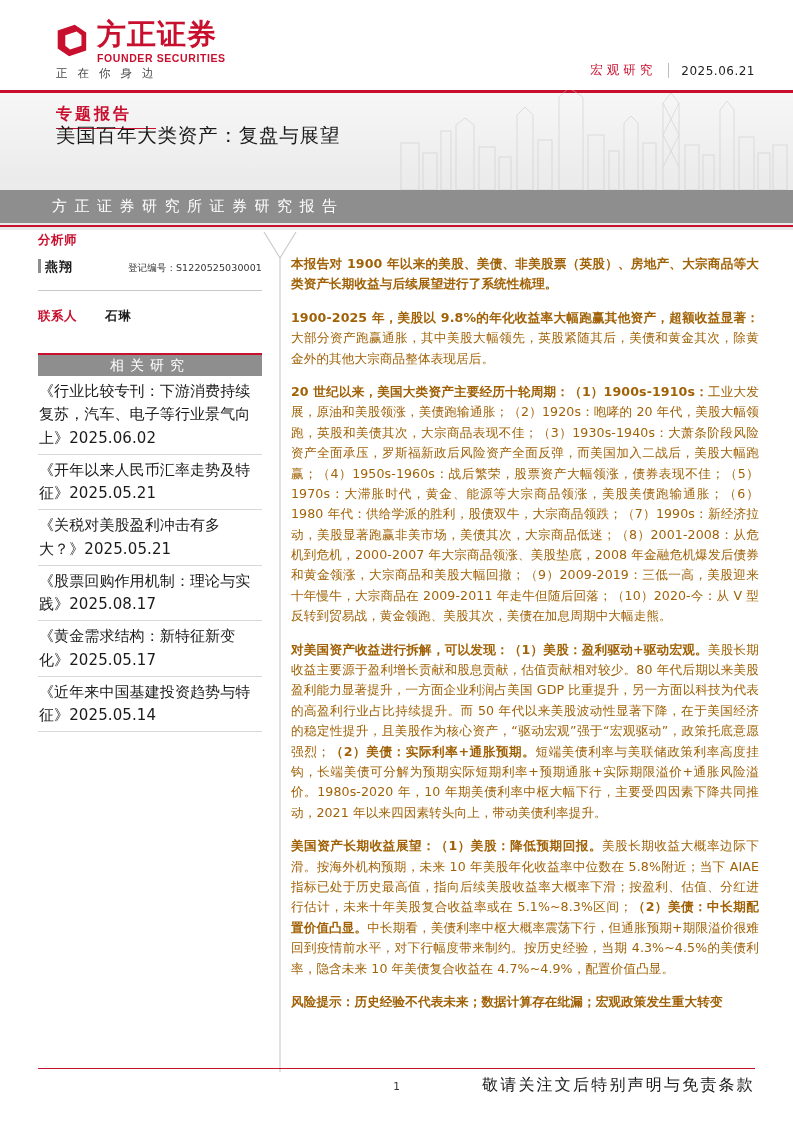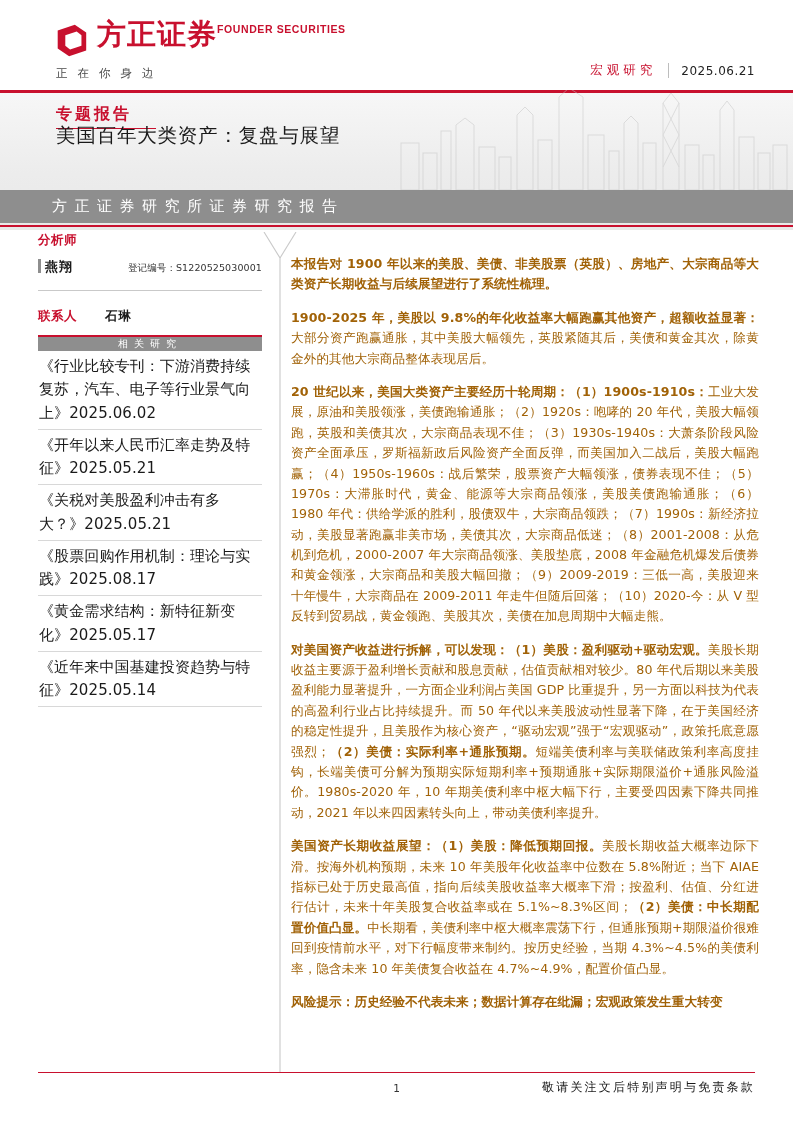--- a/index.html
+++ b/index.html
@@ -10,21 +10,21 @@
     color: #000;
   }
   .page { position: relative; width: 793px; height: 1122px; overflow: hidden; }
 
   
   .top-header {
     position: absolute; left: 0; top: 0; width: 793px; height: 90px;
   }
   .logo-block { position: absolute; left: 52px; top: 20px; display: flex; align-items: flex-start; }
   .logo-mark { width: 38px; height: 38px; margin-right: 7px; margin-top: 2px; }
-  .logo-text { display: flex; flex-direction: row; }
+  .logo-text { display: flex; flex-direction: column; }
   .logo-cn {
     font-size: 29px; font-weight: bold; color: #C8102E; letter-spacing: 1px;
     line-height: 1.0; font-family: "DejaVu Sans", "Liberation Sans", sans-serif;
   }
   .logo-en {
     font-size: 10.5px; font-weight: bold; color: #C8102E;
     letter-spacing: 0.6px; margin-top: 3px;
     font-family: "Liberation Sans", sans-serif;
   }
   .logo-slogan {
@@ -101,24 +101,24 @@
     content: ""; position: absolute; left: 0; top: 1px; width: 2.5px; height: 14px;
     background: #8e8e8e;
   }
   .analyst-name { font-size: 13px; font-weight: bold; color: #1a1a1a; letter-spacing: 1px; }
   .analyst-reg { font-size: 9.5px; color: #333; letter-spacing: 0.1px; }
   .contact-row { margin-top: 17px; display: flex; align-items: baseline; gap: 28px; }
   .contact-label { font-size: 12.5px; color: #C8102E; font-weight: bold; letter-spacing: 0.5px; }
   .contact-name { font-size: 12.5px; color: #1a1a1a; font-weight: bold; letter-spacing: 1px; text-align: center; }
 
   .related-head {
-    margin-top: 10px; height: 16px; background: #8e8e8e;
+    margin-top: 28px; height: 23px; background: #8e8e8e;
     border-top: 2.2px solid #C8102E;
     display: flex; align-items: center; justify-content: center;
-    font-size: 10px; color: #fff; letter-spacing: 6px; font-weight: 500;
+    font-size: 14px; color: #fff; letter-spacing: 6px; font-weight: 500;
   }
   .related-list { list-style: none; }
   .related-item {
     font-size: 15px; color: #1a1a1a; line-height: 1.55;
     padding: 4px 1px 4px 1px; border-bottom: 1px solid #d8d8d8;
     letter-spacing: 0.1px;
   }
 
   
   .main { position: absolute; left: 291px; top: 22px; width: 468px; }
@@ -132,21 +132,21 @@
   .footer {
     position: absolute; left: 38px; bottom: 26px; width: 717px;
     border-top: 1px solid #C8102E; padding-top: 6px;
     display: flex; align-items: center;
   }
   .footer-page {
     position: absolute; left: 50%; transform: translateX(-50%);
     font-size: 10.5px; color: #333;
   }
   .footer-note {
-    margin-left: auto; font-size: 12px; color: #1a1a1a; letter-spacing: 2.2px;
+    margin-left: auto; font-size: 16px; color: #1a1a1a; letter-spacing: 2.2px;
   }
 </style>
 </head>
 <body>
 
 <div class="page">
 
   <div class="top-header">
     <div class="logo-block">
       <svg class="logo-mark" viewBox="0 0 40 40">

